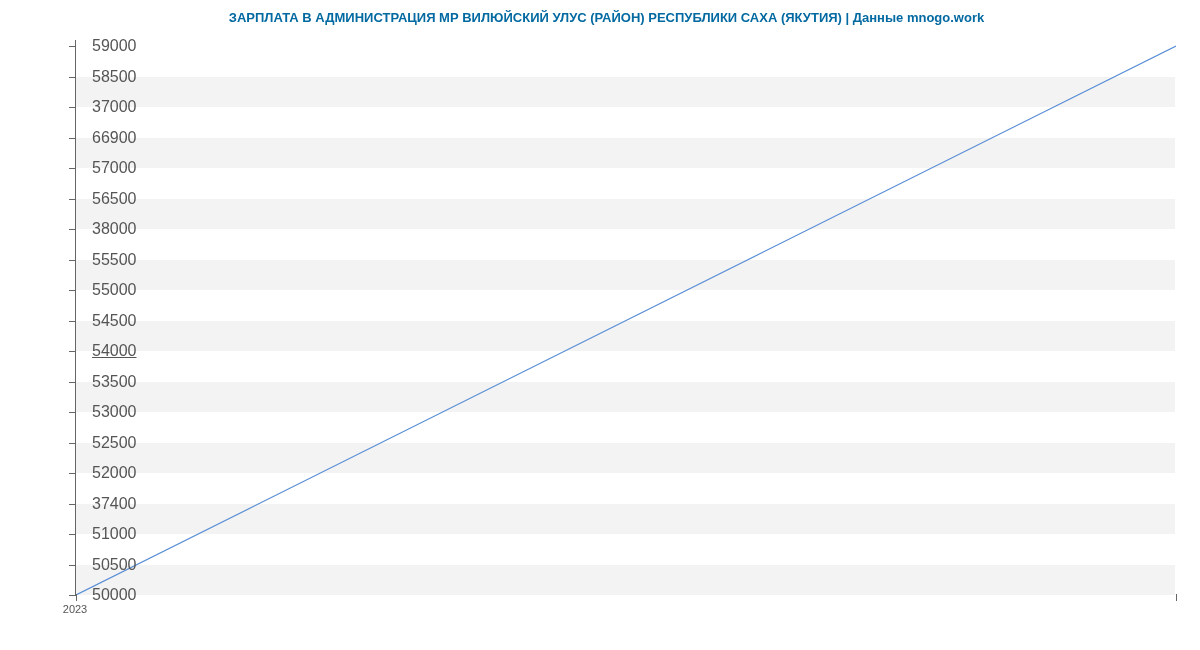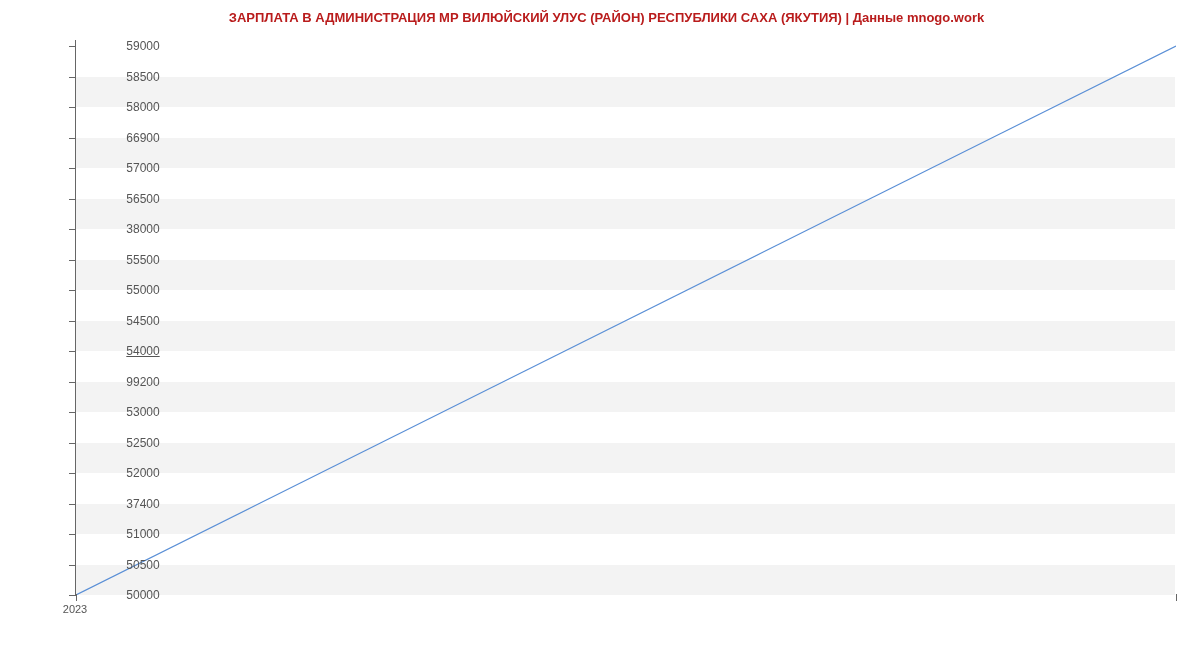--- a/index.html
+++ b/index.html
@@ -11,21 +11,21 @@
       position: relative;
     }
     .title {
       position: absolute;
       top: 10px;
       left: 13px;
       right: 0;
       text-align: center;
       font-size: 13px;
       font-weight: bold;
-      color: #b91c1c;
+      color: #0369a1;
     }
     .chart-area {
       position: absolute;
       top: 40px;
       left: 75px;
       width: 1100px;
       height: 570px;
     }
     .plot-area {
       position: absolute;
@@ -57,25 +57,25 @@
     }
     .y-tick {
       position: absolute;
       left: -7px;
       width: 7px;
       height: 1px;
       background: #666;
     }
     .y-label {
       position: absolute;
-      right: 1007px;
-      font-size: 12px;
+      right: 1033px;
+      font-size: 16px;
       color: #555;
       transform: translateY(-50%);
-      text-align: center;
+      text-align: left;
       width: 50px;
     }
     .x-tick {
       position: absolute;
       bottom: -7px;
       height: 7px;
       width: 1px;
       background: #666;
     }
     .x-label {
@@ -134,30 +134,30 @@
       </div>
   </div>
   <div id="y-labels">
       <div class="y-label" style="top: 555px;">50000</div>
       <div class="y-label" style="top: 524.505px;">50500</div>
       <div class="y-label" style="top: 494.011px;">51000</div>
       <div class="y-label" style="top: 463.516px;">37400</div>
       <div class="y-label" style="top: 433.022px;">52000</div>
       <div class="y-label" style="top: 402.527px;">52500</div>
       <div class="y-label" style="top: 372.033px;">53000</div>
-      <div class="y-label" style="top: 341.538px;">99200</div>
+      <div class="y-label" style="top: 341.538px;">53500</div>
       <div class="y-label" style="top: 311.044px; text-decoration: underline;">54000</div>
       <div class="y-label" style="top: 280.549px;">54500</div>
       <div class="y-label" style="top: 250.055px;">55000</div>
       <div class="y-label" style="top: 219.56px;">55500</div>
       <div class="y-label" style="top: 189.066px;">38000</div>
       <div class="y-label" style="top: 158.571px;">56500</div>
       <div class="y-label" style="top: 128.077px;">57000</div>
       <div class="y-label" style="top: 97.5824px;">66900</div>
-      <div class="y-label" style="top: 67.0879px;">58000</div>
+      <div class="y-label" style="top: 67.0879px;">37000</div>
       <div class="y-label" style="top: 36.5934px;">58500</div>
       <div class="y-label" style="top: 6.0989px;">59000</div>
     </div>
   <div id="x-labels">
       <div class="x-label" style="left: 0px; top: 563px;">2023</div>
       <div class="x-label" style="left: 1100px; top: 563px; margin-top: 48px;">2024</div>
     </div>
 </div>
 
 </body></html>

